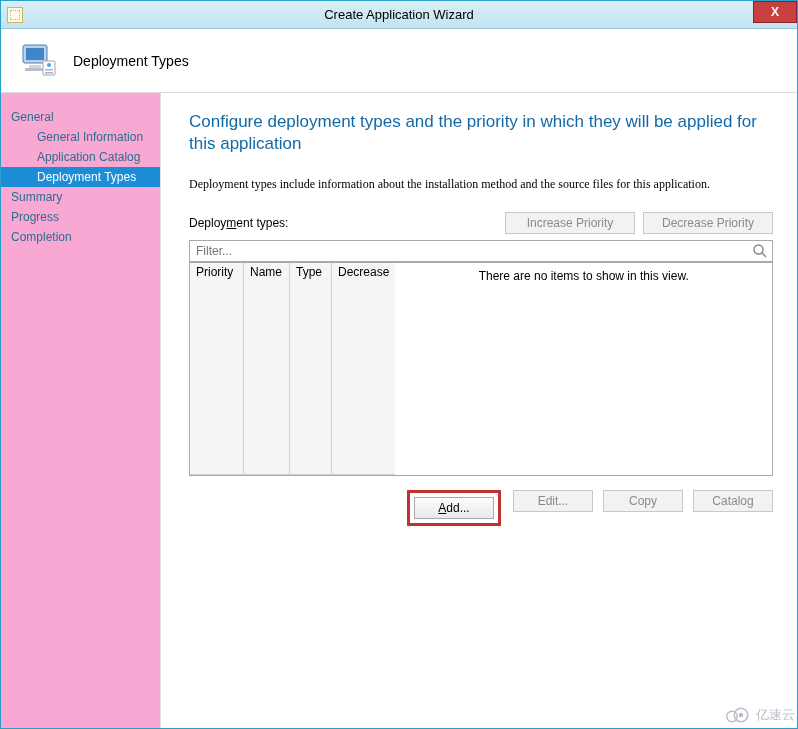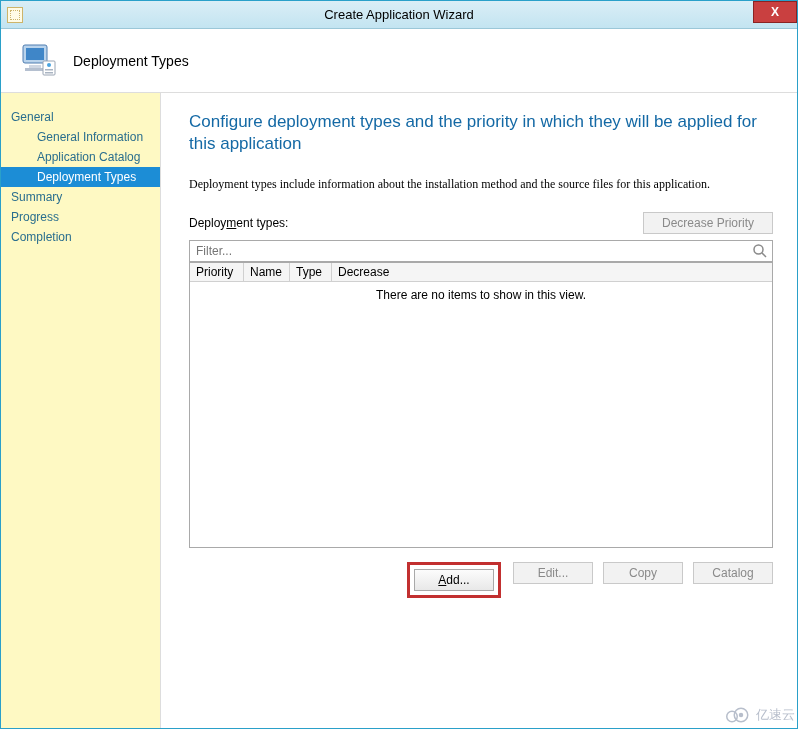--- a/index.html
+++ b/index.html
@@ -68,21 +68,21 @@
   .banner-icon svg { width: 100%; height: 100%; }
   .banner-title { font-size: 14px; color:#000; }
   .body {
     display: flex;
     height: calc(100% - 28px - 64px);
   }
   .sidebar {
     width: 160px;
     border-right: 1px solid #ddd;
     padding-top: 14px;
-    background:#fef9c3;
+    background:#f9a8d4;
     color:#355;
   }
   .nav-item {
     padding: 3px 10px 3px 20px;
     font-size: 12px;
     color: #2a6e8e;
     cursor: pointer;
     white-space: nowrap;
   }
   .nav-top { padding-left:10px; font-weight:normal; color:#2a6e8e;}
@@ -144,22 +144,22 @@
     width:100%; height:100%; border:none; outline:none;
     color:#7a7a7a; font-size:12px;
     background:transparent;
   }
   .search-icon {
     position:absolute; right:4px; top:2px; width:16px; height:16px;
     color:#8a8a8a;
   }
   .grid {
     border:1px solid #a9a9a9;
-    height: 286px;
-    display:flex; flex-direction:column;
+    height: 214px;
+    display:flex; flex-direction:row;
     background:#fff;
   }
   .grid-header {
     display:flex;
     border-bottom:1px solid #d0d0d0;
     background:#f5f5f5;
     font-size:12px;
   }
   .grid-header .col {
     padding:2px 6px;
@@ -246,20 +246,23 @@
     </div>
 
     <div class="main">
       <div class="page-heading">Configure deployment types and the priority in which they will be applied for this application</div>
       <div class="desc">Deployment types include information about the installation method and the source files for this application.</div>
 
       <div class="dep-row">
         <div class="dep-label">Deploy<u class="ak">m</u>ent types:</div>
         <div class="pri-buttons">
           <button class="btn wide disabled" disabled="">
+              <span>Increase Priority</span>
+            </button>
+          <button class="btn wide disabled" disabled="">
               <span>Decrease Priority</span>
             </button>
         </div>
       </div>
 
       <div class="filter-box">
         <input type="text" placeholder="Filter..." style="">
         <span class="search-icon">
           <svg viewBox="0 0 16 16">
               <circle cx="6.5" cy="6.5" r="4.5" fill="none" stroke="#8a8a8a" stroke-width="1.5"></circle>

